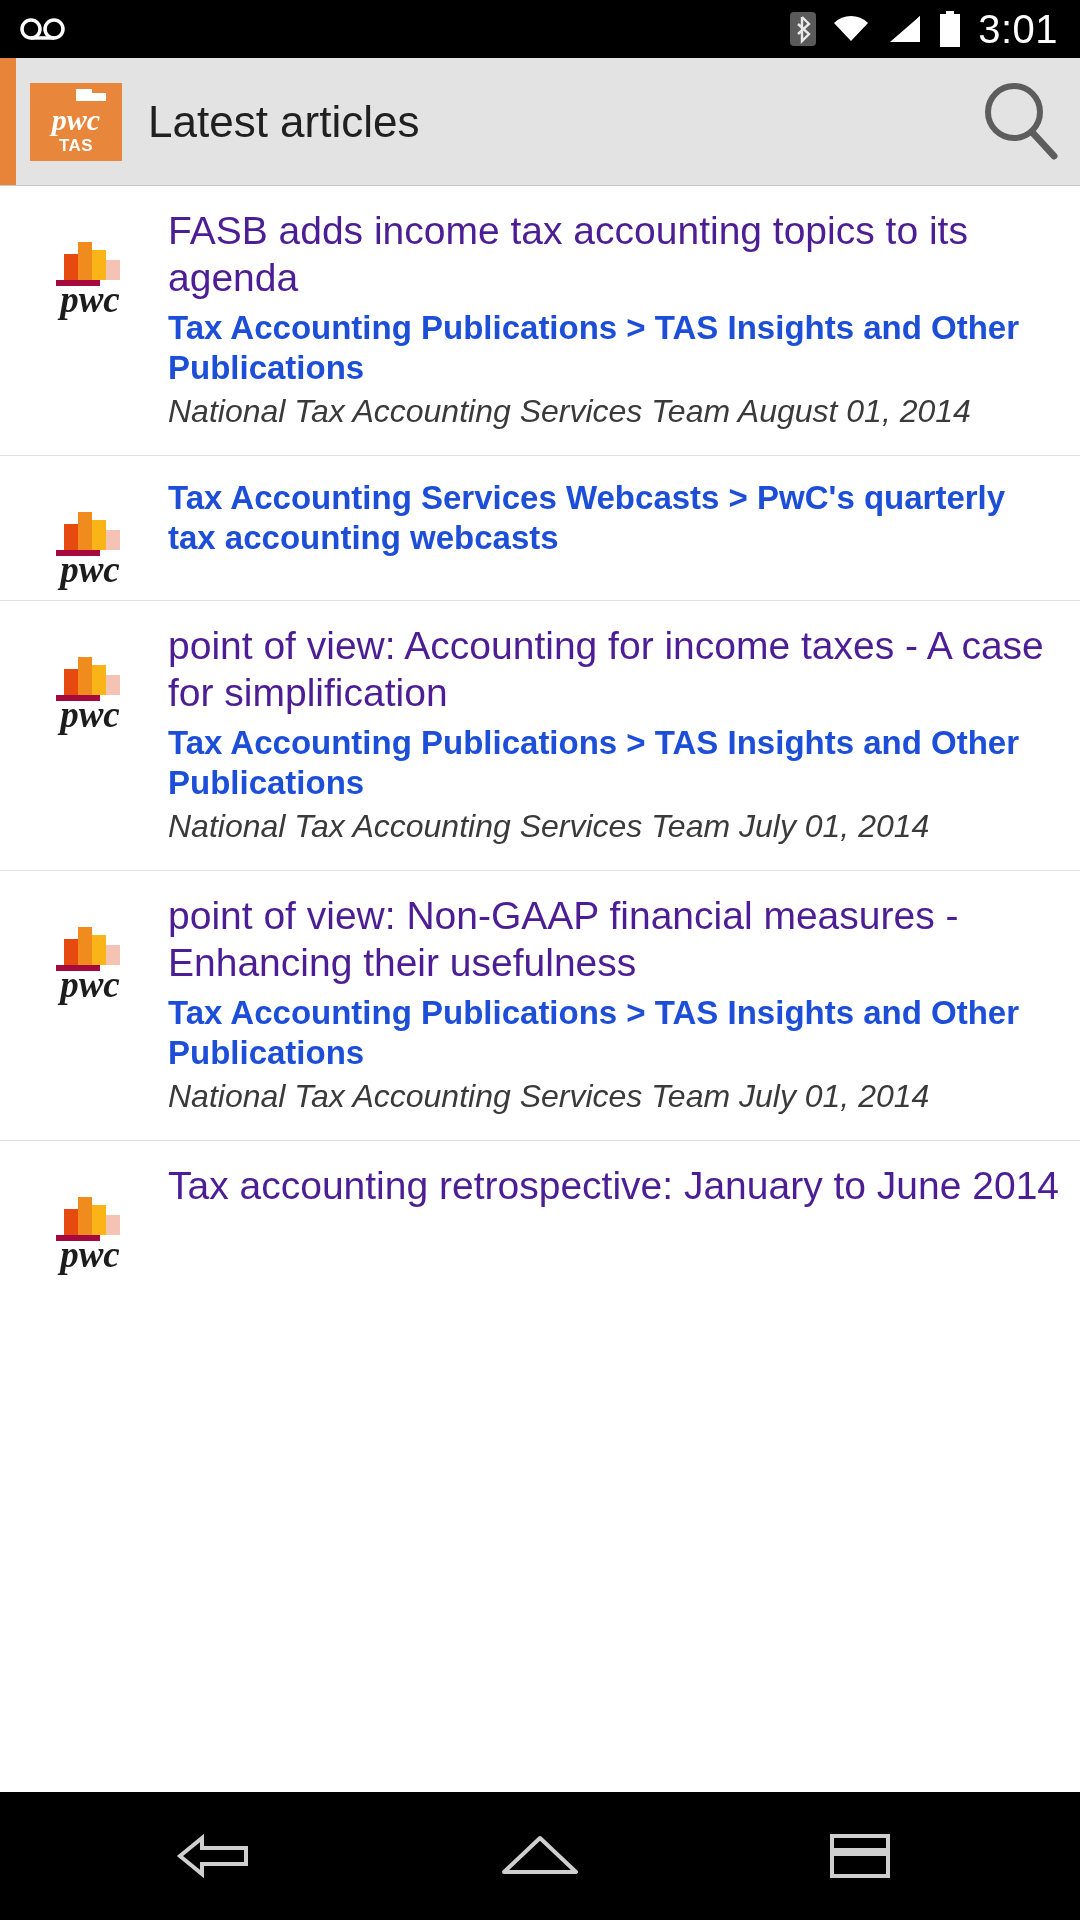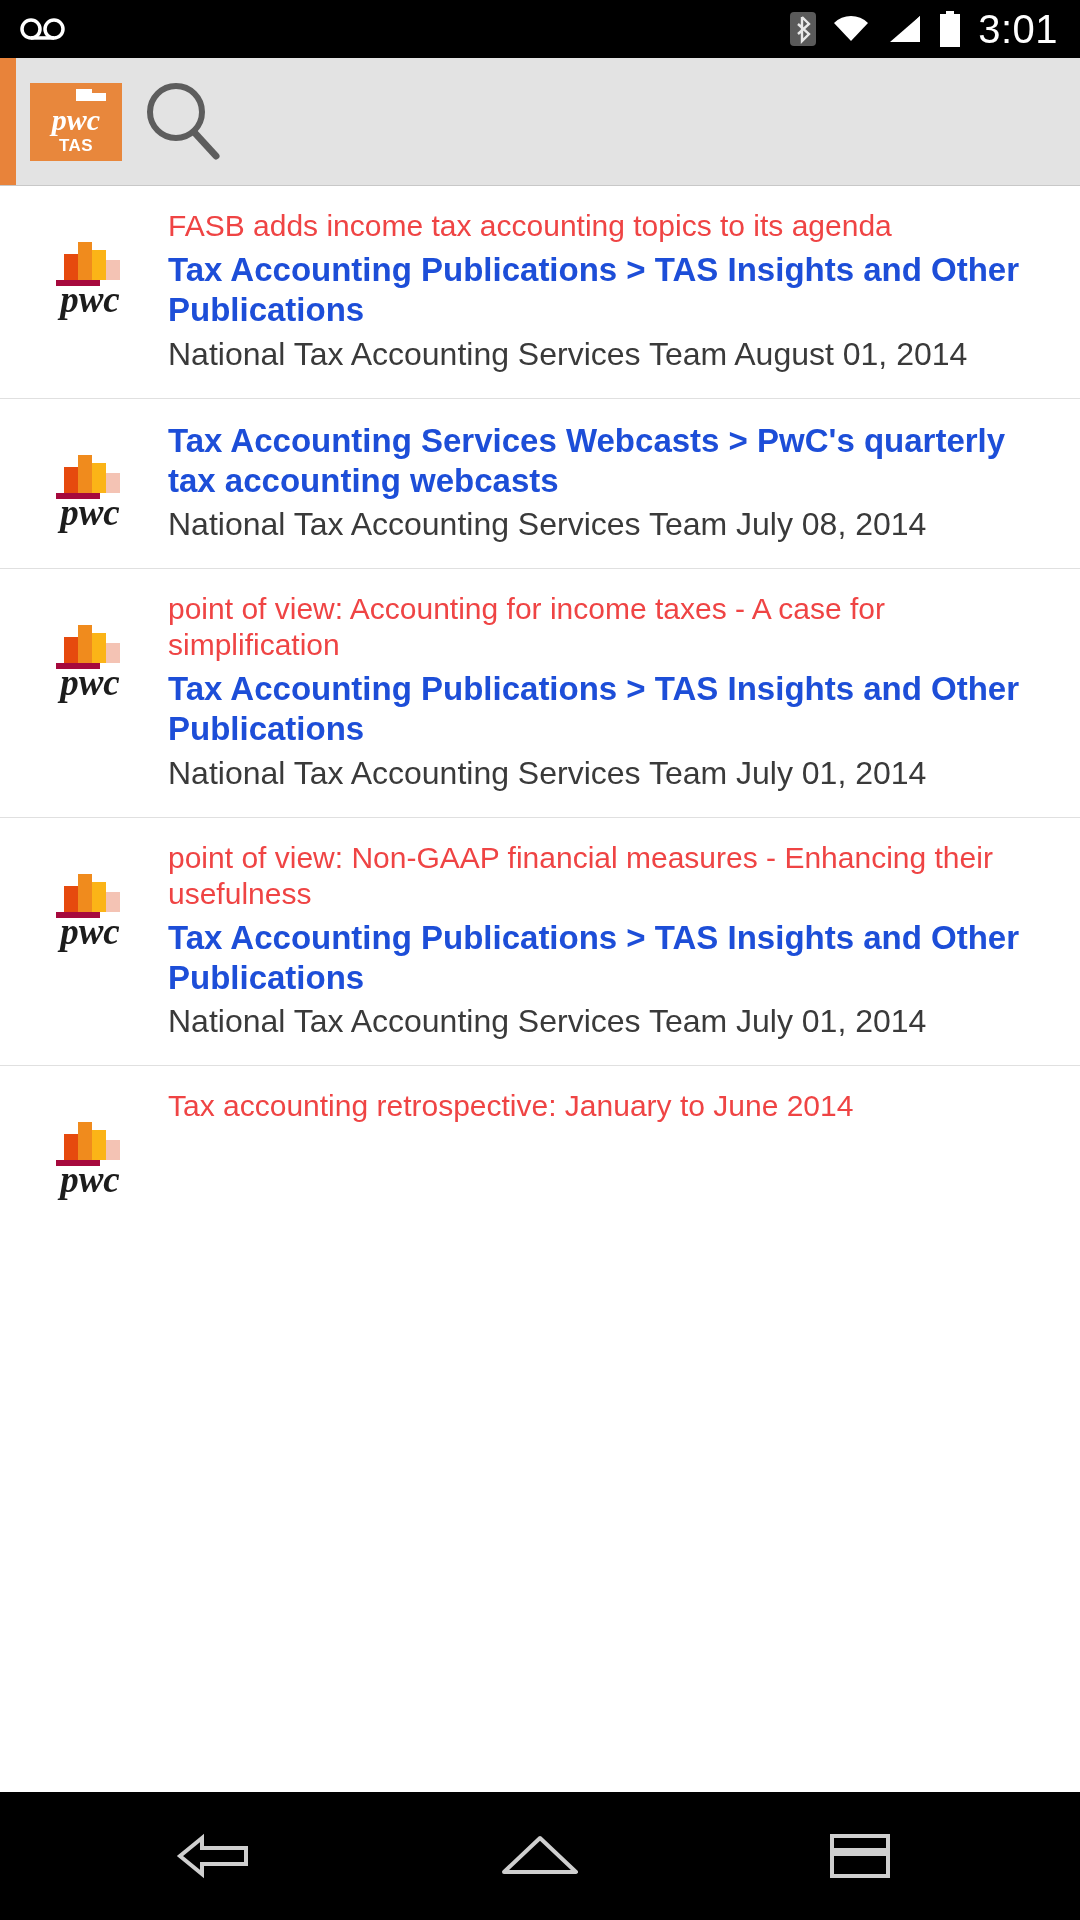--- a/index.html
+++ b/index.html
@@ -153,35 +153,36 @@
     font-size: 37px;
     color: #1c1c1c;
     line-height: 1;
   }
   .article-body {
     flex: 1 1 auto;
     padding-left: 8px;
     min-width: 0;
   }
   .art-title {
-    font-size: 30px;
+    font-size: 39px;
     line-height: 1.2;
-    color: #ef4444;
+    color: #4c1d95;
     margin-bottom: 6px;
   }
   .art-path {
     font-size: 33px;
     line-height: 1.22;
     font-weight: bold;
     color: #1d4ed8;
     margin-bottom: 4px;
   }
   .art-meta {
     font-size: 32px;
     line-height: 1.22;
+    font-style: italic;
     color: #3a3a3a;
   }
   .article.clipped {
     border-bottom: none;
     padding-bottom: 0;
   }
 
   
   .navbar {
     height: 128px;
@@ -225,20 +226,21 @@
 </div>
 
 <div class="appbar">
   <div class="appbar-accent"></div>
   <div class="app-logo">
     <div class="lg-block lg-b1"></div>
     <div class="lg-block lg-b2"></div>
     <div class="lg-pwc">pwc</div>
     <div class="lg-tas">TAS</div>
   </div>
+  <div class="appbar-title">Latest articles</div>
   <div class="search-btn">
     <svg width="92" height="92" viewBox="0 0 92 92">
       <circle cx="40" cy="36" r="26" fill="none" stroke="#5d5d5d" stroke-width="6"></circle>
       <line x1="58" y1="56" x2="80" y2="80" stroke="#5d5d5d" stroke-width="7" stroke-linecap="round"></line>
     </svg>
   </div>
 </div>
 
 <div class="list">
 
@@ -266,21 +268,20 @@
         <div class="bar b1"></div>
           <div class="bar b2"></div>
           <div class="bar b3"></div>
           <div class="bar b4"></div>
         <div class="underline"></div>
         <div class="wordmark">pwc</div>
       </div>
     </div>
     <div class="article-body">
       <div class="art-path">Tax Accounting Services Webcasts &gt; PwC's quarterly tax accounting webcasts</div>
-      <div class="art-meta">National Tax Accounting Services Team July 08, 2014</div>
     </div>
   </div>
 
   <div class="article">
     <div class="thumb">
       <div class="pwc-mark">
         <div class="bar b1"></div>
           <div class="bar b2"></div>
           <div class="bar b3"></div>
           <div class="bar b4"></div>

